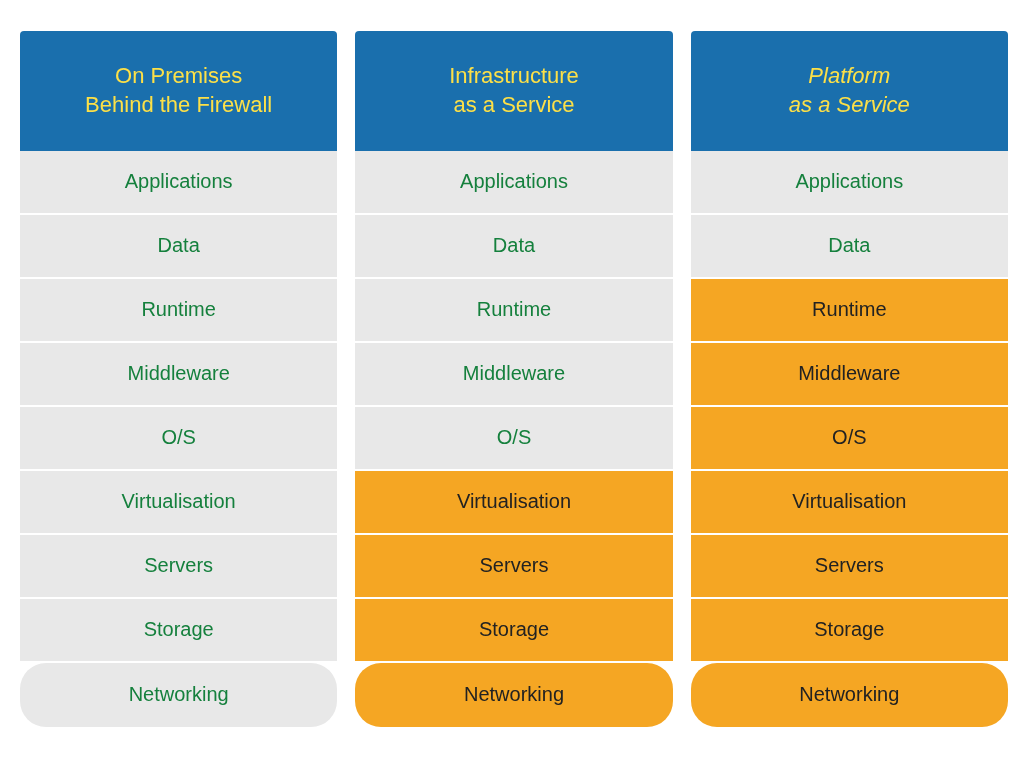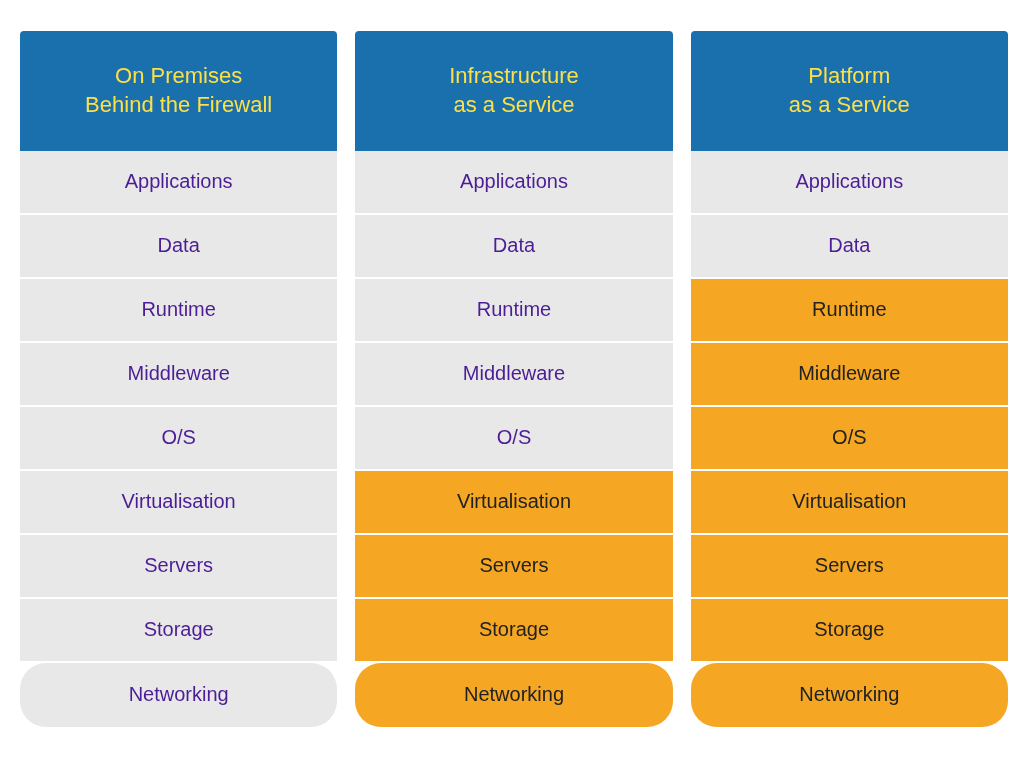--- a/index.html
+++ b/index.html
@@ -44,21 +44,21 @@
       font-size: 20px;
       padding: 14px 8px;
       border-bottom: 2px solid #fff;
       display: flex;
       align-items: center;
       justify-content: center;
       min-height: 64px;
     }
     .cell-gray {
       background-color: #e8e8e8;
-      color: #4c1d95;
+      color: #15803d;
     }
     .cell-orange {
       background-color: #f5a623;
       color: #222;
     }
     .cell:last-child {
       border-bottom: none;
       border-radius: 26px;
     }
   </style>
@@ -86,21 +86,21 @@
       <div class="cell cell-gray">Data</div>
       <div class="cell cell-gray">Runtime</div>
       <div class="cell cell-gray">Middleware</div>
       <div class="cell cell-gray">O/S</div>
       <div class="cell cell-orange">Virtualisation</div>
       <div class="cell cell-orange">Servers</div>
       <div class="cell cell-orange">Storage</div>
       <div class="cell cell-orange">Networking</div>
     </div>
     <div class="column">
-      <div class="column-header" style="white-space: pre-line;">Platform
+      <div class="column-header" style="white-space: pre-line; font-style: italic;">Platform
 as a Service</div>
       <div class="cell cell-gray">Applications</div>
       <div class="cell cell-gray">Data</div>
       <div class="cell cell-orange">Runtime</div>
       <div class="cell cell-orange">Middleware</div>
       <div class="cell cell-orange">O/S</div>
       <div class="cell cell-orange">Virtualisation</div>
       <div class="cell cell-orange">Servers</div>
       <div class="cell cell-orange">Storage</div>
       <div class="cell cell-orange">Networking</div>

